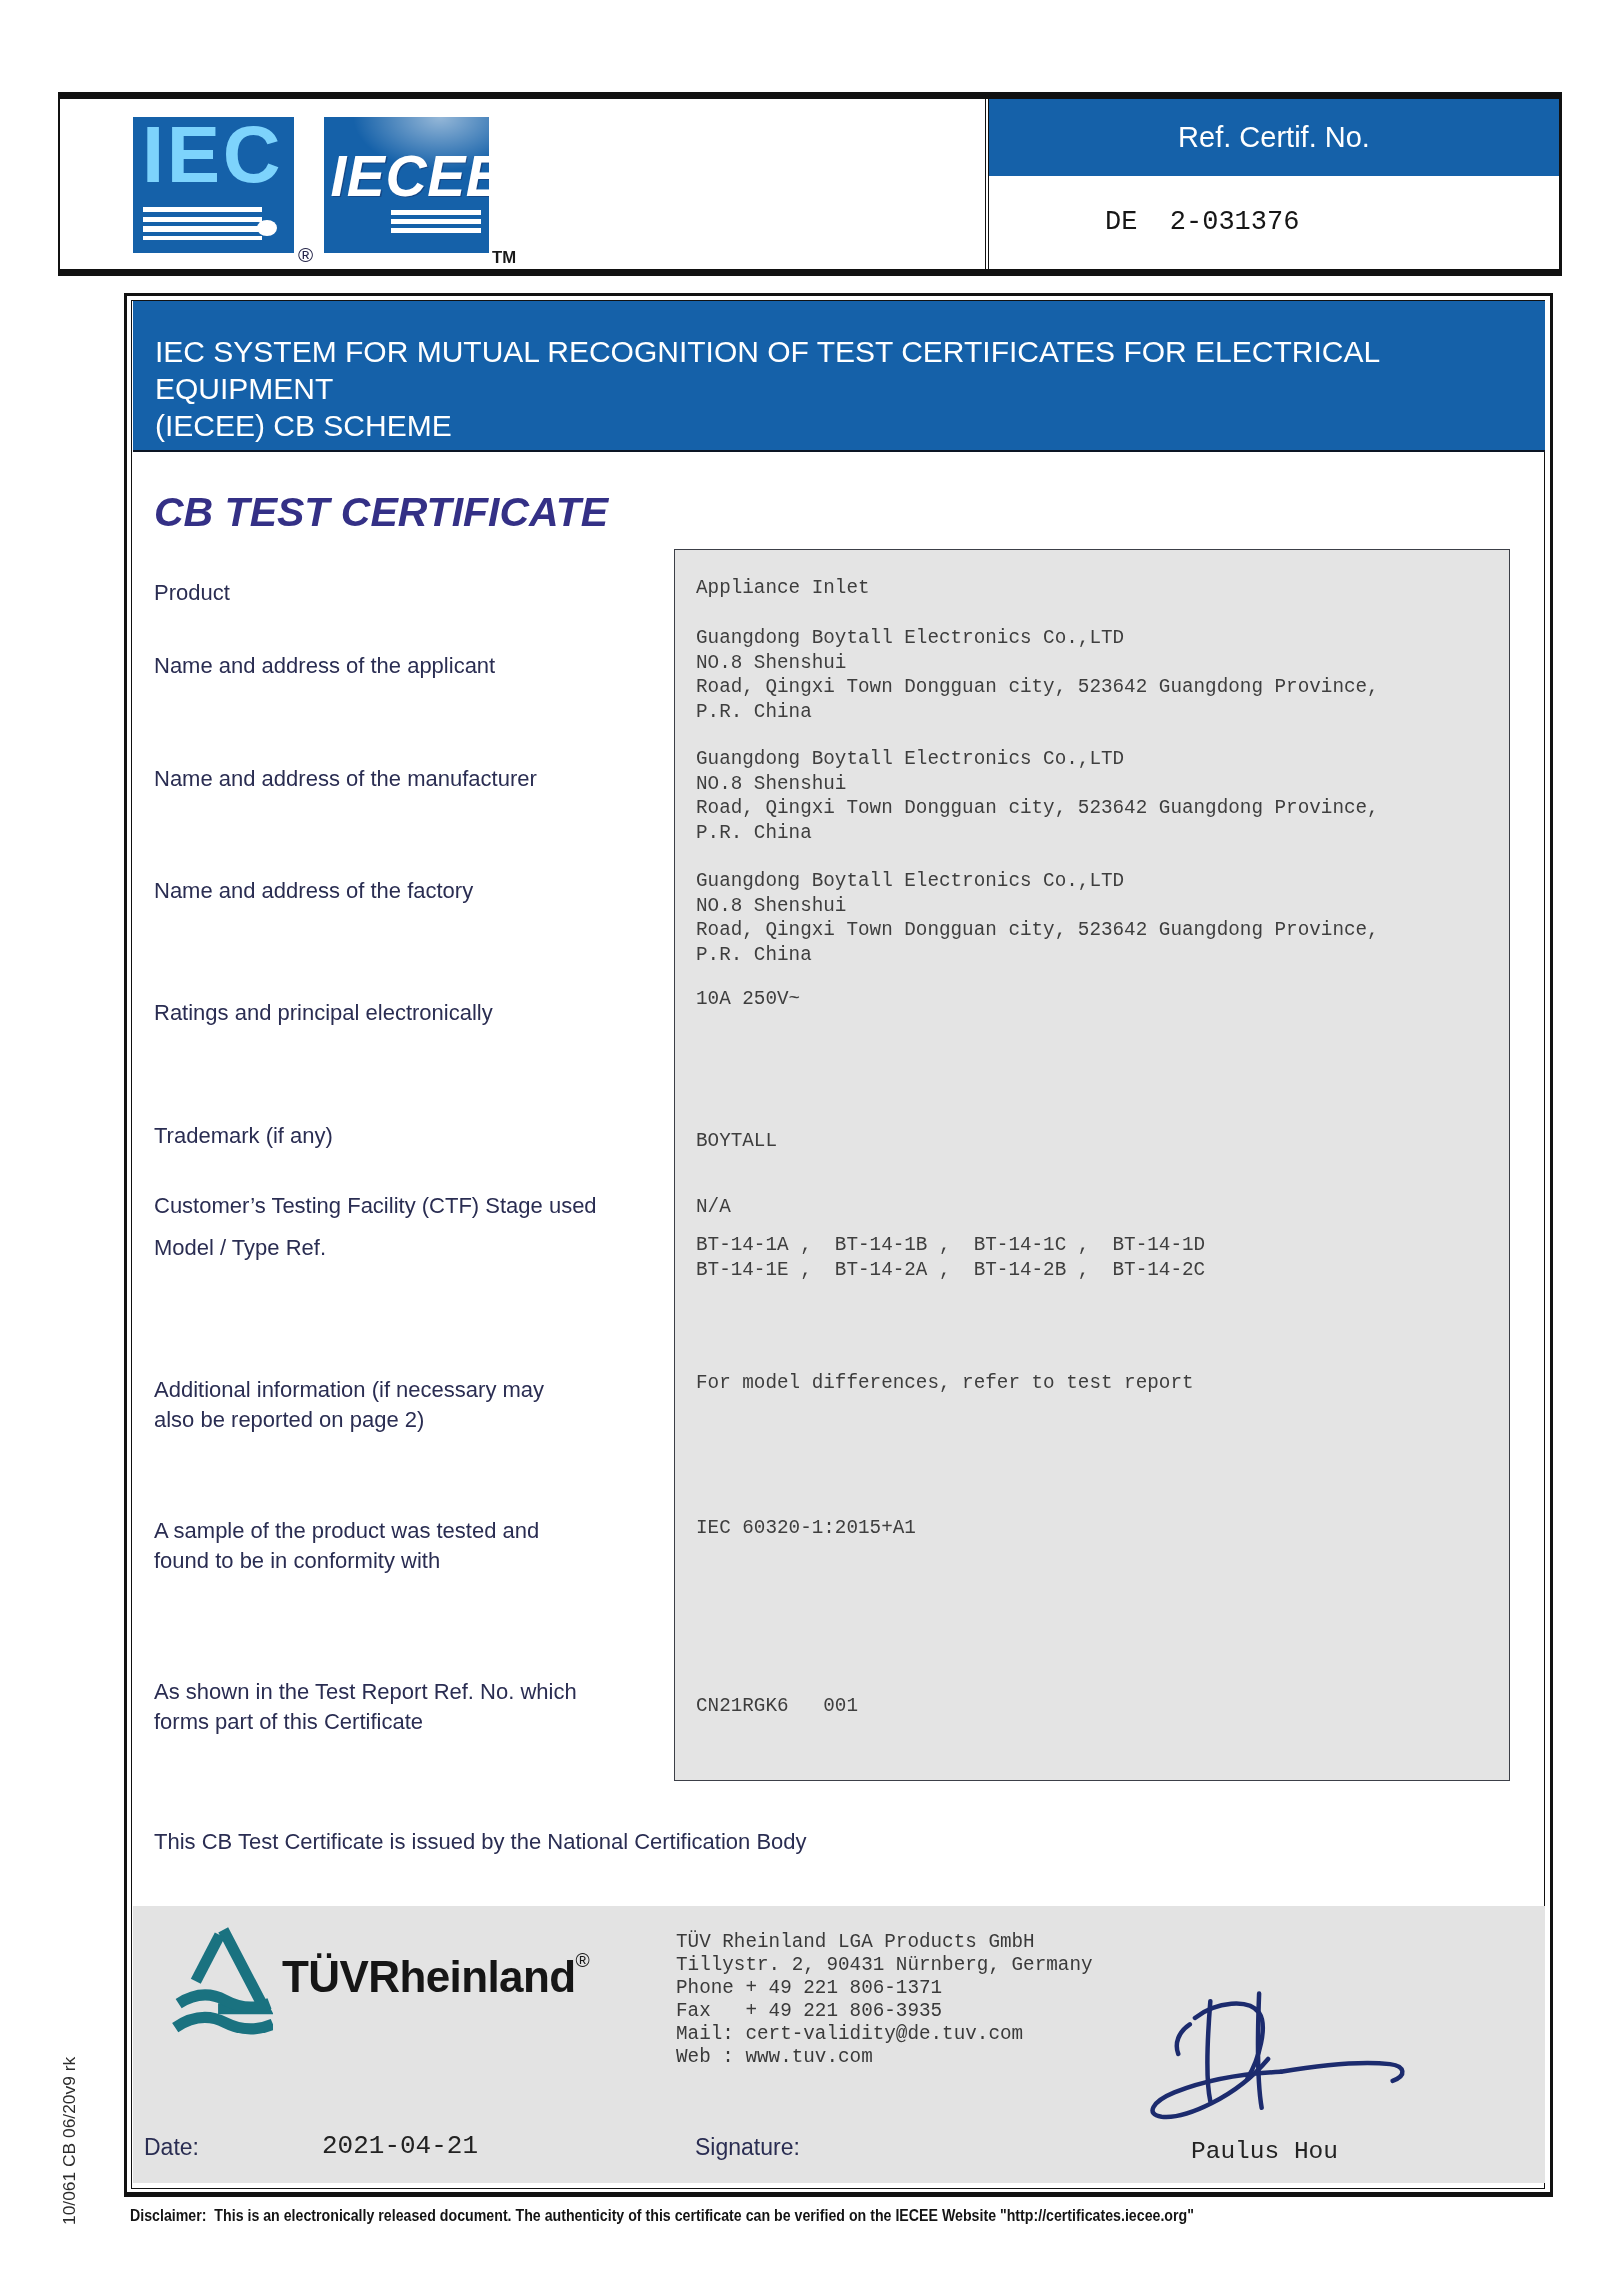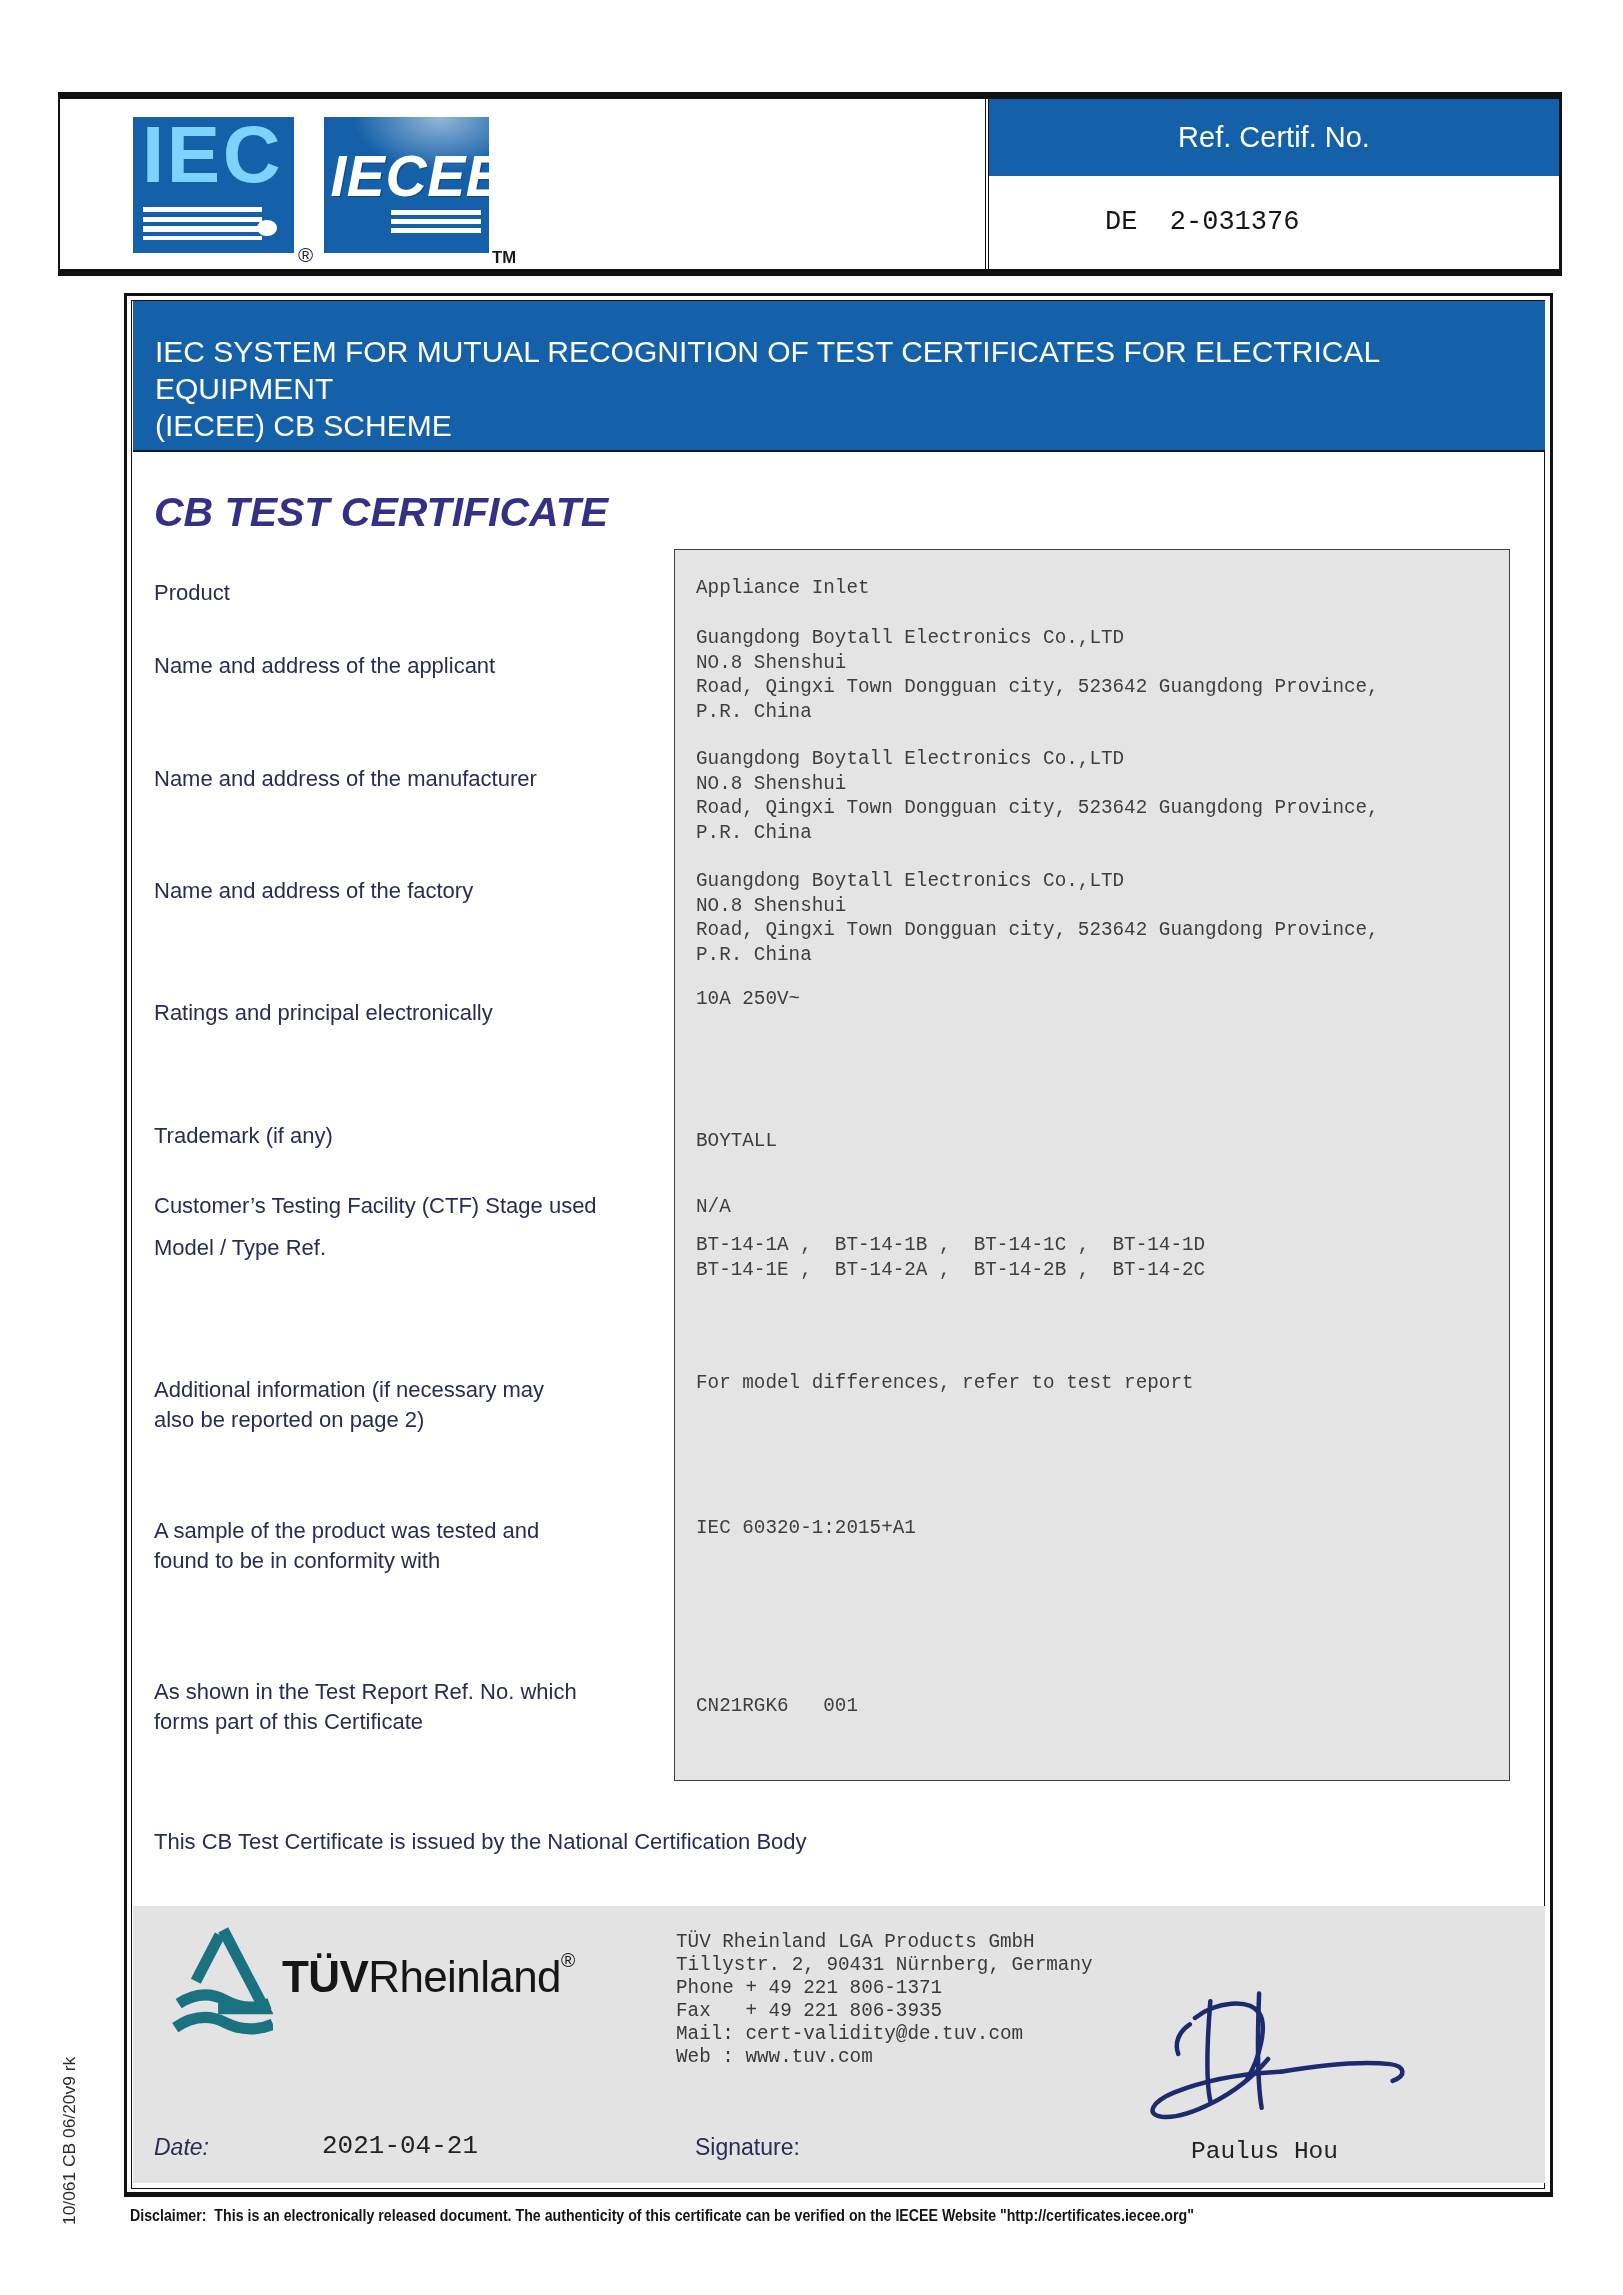--- a/index.html
+++ b/index.html
@@ -143,35 +143,35 @@
     background:var(--band-gray);
   }
   .tuv-logo{
     position:absolute;left:170px;top:1923px;width:103px;height:120px;
   }
   .tuv-wordmark{
     position:absolute;left:282px;top:1950px;
     font-size:44px;color:#161616;letter-spacing:-0.6px;
   }
   .tuv-wordmark .b{font-weight:800;}
-  .tuv-wordmark .r{font-weight:400;}
+  .tuv-wordmark .r{font-weight:700;}
   .tuv-wordmark sup{font-size:19.3px;vertical-align:24.5px;font-weight:400;}
   .ncb-contact{
     position:absolute;left:676px;top:1931px;
     font-family:"Liberation Mono",monospace;
     font-size:19.3px;line-height:23px;color:#3a3a3a;
     white-space:pre-wrap;
   }
   .signature-svg{position:absolute;left:1133px;top:1982px;}
   .signatory{
     position:absolute;left:1191px;top:2138px;
     font-family:"Liberation Mono",monospace;
     font-size:24.5px;color:#222;white-space:pre;
   }
-  .date-label{position:absolute;left:154px;top:2134px;font-size:23px;color:var(--label-navy);font-style:italic;}
+  .date-label{position:absolute;left:144px;top:2134px;font-size:23px;color:var(--label-navy);}
   .date-value{
     position:absolute;left:322px;top:2131px;
     font-family:"Liberation Mono",monospace;font-size:26px;color:#222;white-space:pre;
   }
   .sig-label{position:absolute;left:695px;top:2134px;font-size:23px;color:var(--label-navy);}
   
   .disclaimer{
     position:absolute;left:130px;top:2206px;
     font-size:16.7px;font-weight:700;color:#141414;
     white-space:pre;transform:scaleX(.85);transform-origin:0 0;

